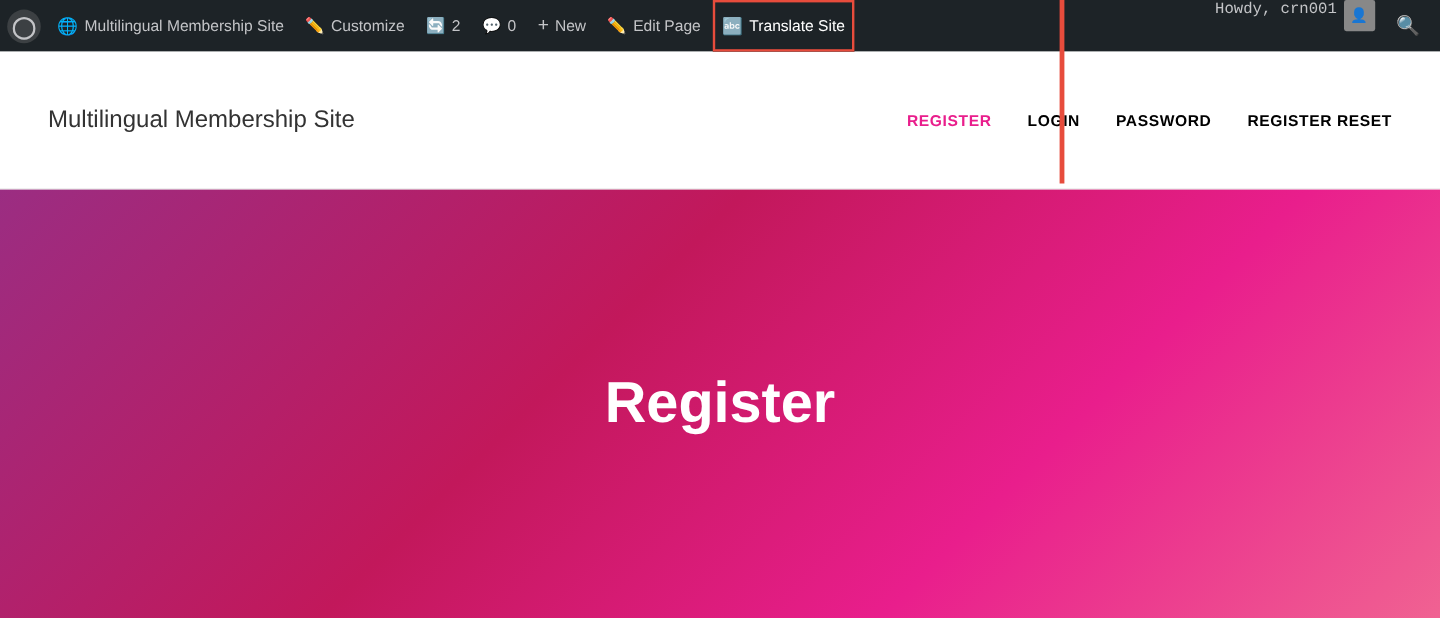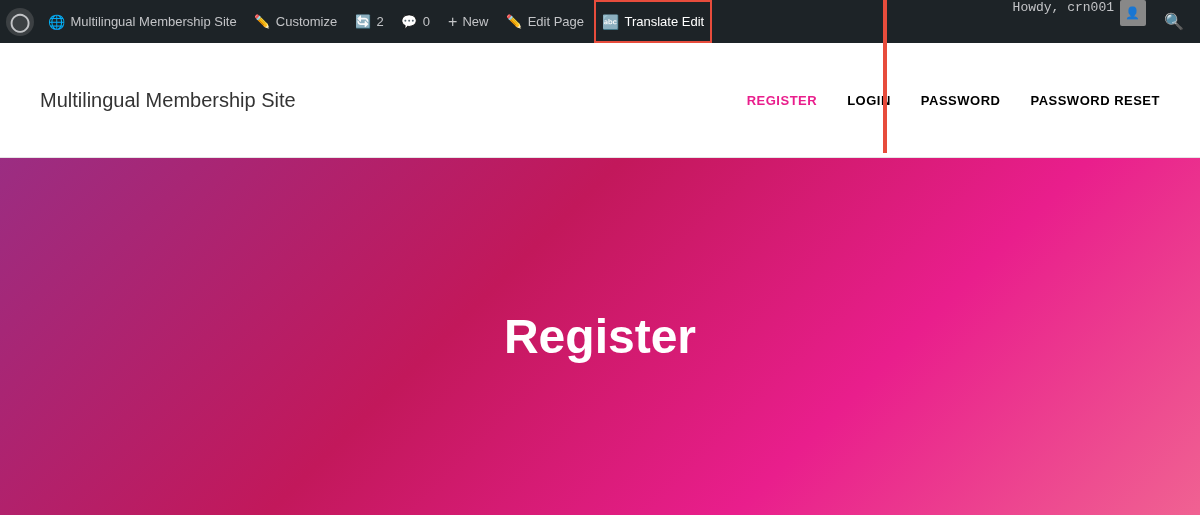--- a/index.html
+++ b/index.html
@@ -180,21 +180,21 @@
     <span>New</span>
   </div>
 
   <div class="admin-bar-item">
     <span style="font-size:13px;">✏️</span>
     <span>Edit Page</span>
   </div>
 
   <div class="admin-bar-item active">
     <span style="font-size:14px;">🔤</span>
-    <span>Translate Edit</span>
+    <span>Translate Site</span>
   </div>
 
   <div class="admin-bar-right">
     <div class="admin-bar-user">
       <span>Howdy, crn001</span>
       <div class="user-avatar">
         <span style="font-size:12px;">👤</span>
       </div>
     </div>
     <div class="admin-bar-search">
@@ -202,21 +202,21 @@
     </div>
   </div>
 </div>
 
 <div id="site-header">
   <div class="site-title">Multilingual Membership Site</div>
   <nav class="site-nav">
     <a class="nav-link active">REGISTER</a>
     <a class="nav-link">LOGIN</a>
     <a class="nav-link">PASSWORD</a>
-    <a class="nav-link">PASSWORD RESET</a>
+    <a class="nav-link">REGISTER RESET</a>
   </nav>
 </div>
 
 <div id="hero">
   <h1 class="hero-title">Register</h1>
 
   <div class="arrow-annotation">
     <svg class="arrow-svg" width="60" height="300" viewBox="0 0 60 300">
 
       <line x1="30" y1="290" x2="30" y2="30" stroke="#e74c3c" stroke-width="4"></line>

